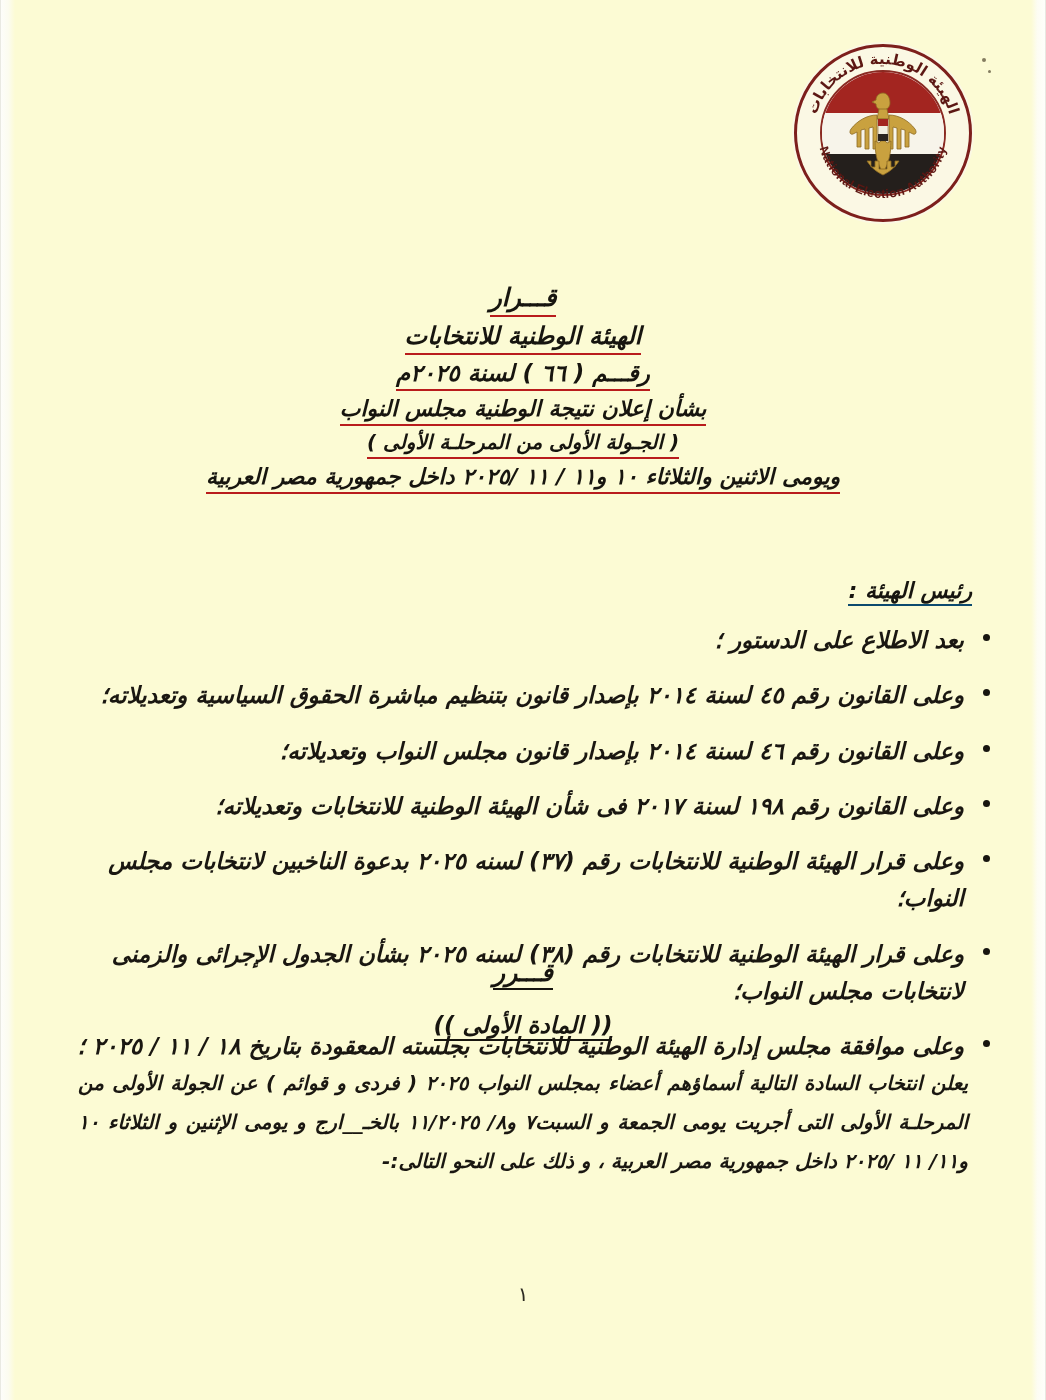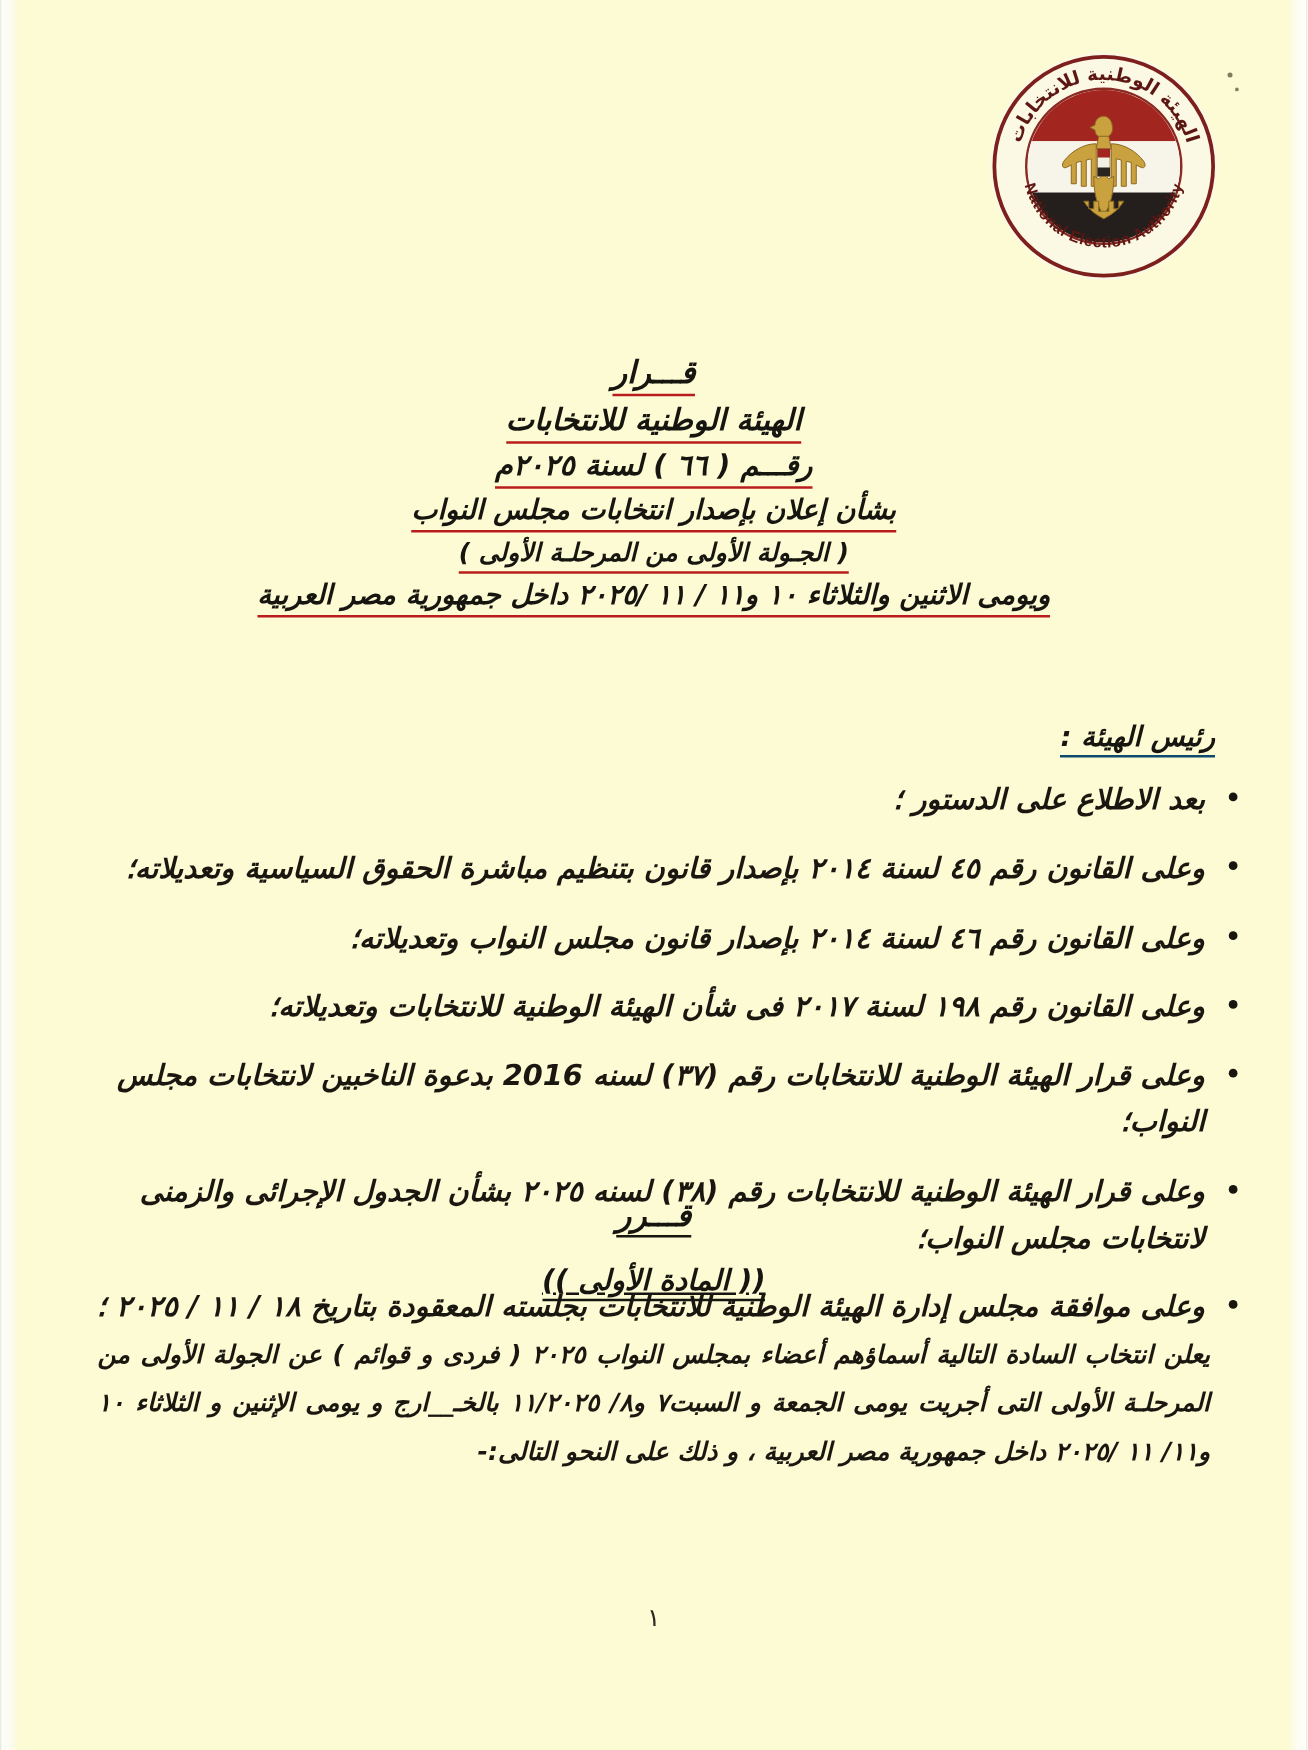--- a/index.html
+++ b/index.html
@@ -220,21 +220,20 @@
   }
   .article-head span {
     display: inline-block;
     font-size: 23px;
     font-weight: bold;
     font-style: italic;
     color: #17150f;
     border-bottom: 2px solid #17150f;
     padding-bottom: 1px;
     font-family: "DejaVu Sans", "Liberation Sans", sans-serif;
-    text-decoration: underline;
   }
 
   .body-para {
     position: absolute;
     top: 1064px;
     right: 78px;
     left: 78px;
     font-size: 20px;
     font-weight: bold;
     font-style: italic;
@@ -308,33 +307,33 @@
           <textPath href="#arcBottom" startOffset="50%">National Election Authority</textPath>
         </text>
       </svg>
     </div>
   </div>
 
   <div class="doc-title">
     <span class="title-line t1">قـــرار</span>
     <span class="title-line t2">الهيئة الوطنية للانتخابات</span>
     <span class="title-line t3">رقـــم ( ٦٦ ) لسنة ٢٠٢٥م</span>
-    <span class="title-line t4">بشأن إعلان بإصدار انتخابات مجلس النواب</span>
+    <span class="title-line t4">بشأن إعلان نتيجة الوطنية مجلس النواب</span>
     <span class="title-line t5">( الجـولة الأولى من المرحلـة الأولى )</span>
     <span class="title-line t7">ويومى الاثنين والثلاثاء ١٠ و١١ / ١١ /٢٠٢٥ داخل جمهورية مصر العربية</span>
   </div>
 
   <div class="chair-head">رئيس الهيئة :</div>
 
   <ul class="clauses">
     <li class="clause">بعد الاطلاع على الدستور ؛</li>
     <li class="clause">وعلى القانون رقم ٤٥ لسنة ٢٠١٤ بإصدار قانون بتنظيم مباشرة الحقوق السياسية وتعديلاته؛</li>
     <li class="clause">وعلى القانون رقم ٤٦ لسنة ٢٠١٤ بإصدار قانون مجلس النواب وتعديلاته؛</li>
     <li class="clause">وعلى القانون رقم ١٩٨ لسنة ٢٠١٧ فى شأن الهيئة الوطنية للانتخابات وتعديلاته؛</li>
-    <li class="clause">وعلى قرار الهيئة الوطنية للانتخابات رقم (٣٧) لسنه 2016 بدعوة الناخبين لانتخابات مجلس النواب؛</li>
+    <li class="clause">وعلى قرار الهيئة الوطنية للانتخابات رقم (٣٧) لسنه ٢٠٢٥ بدعوة الناخبين لانتخابات مجلس النواب؛</li>
     <li class="clause">وعلى قرار الهيئة الوطنية  للانتخابات رقم (٣٨) لسنه ٢٠٢٥ بشأن الجدول الإجرائى والزمنى لانتخابات مجلس النواب؛</li>
     <li class="clause">وعلى موافقة مجلس إدارة الهيئة الوطنية للانتخابات بجلسته المعقودة بتاريخ ١٨ / ١١ / ٢٠٢٥ ؛</li>
   </ul>
 
   <div class="decides">
     <span>قـــرر</span>
   </div>
 
   <div class="article-head">
     <span>(( المادة الأولى ))</span>

